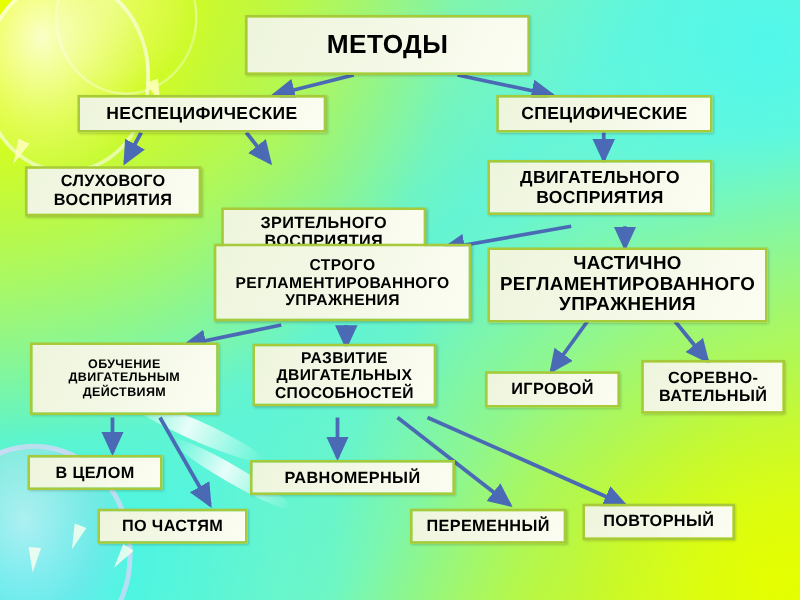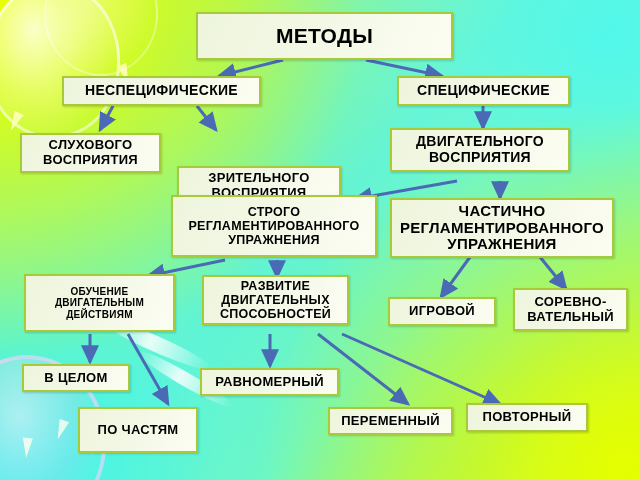--- a/index.html
+++ b/index.html
@@ -137,21 +137,21 @@
 
       <path d="M90,334 L90,362"></path>
       <path d="M128,334 L168,404"></path>
 
       <path d="M270,334 L270,366"></path>
       <path d="M318,334 L408,404"></path>
       <path d="M342,334 L500,404"></path>
     </g>
   </svg>
 
-  <div class="node" style="left:196px; top:12px; width:257px; height:48px; font-size:21px;">
+  <div class="node" style="left:196px; top:12px; width:228px; height:48px; font-size:21px;">
     <span>
         <div>МЕТОДЫ</div>
       </span>
   </div>
 
   <div class="node" style="left:62px; top:76px; width:199px; height:30px; font-size:14px;">
     <span>
         <div>НЕСПЕЦИФИЧЕСКИЕ</div>
       </span>
   </div>
@@ -227,27 +227,27 @@
       </span>
   </div>
 
   <div class="node" style="left:513px; top:288px; width:115px; height:43px; font-size:13px;">
     <span>
         <div>СОРЕВНО-</div>
         <div>ВАТЕЛЬНЫЙ</div>
       </span>
   </div>
 
-  <div class="node" style="left:200px; top:368px; width:139px; height:28px; font-size:13px;">
+  <div class="node" style="left:200px; top:368px; width:164px; height:28px; font-size:13px;">
     <span>
         <div>РАВНОМЕРНЫЙ</div>
       </span>
   </div>
 
-  <div class="node" style="left:78px; top:407px; width:120px; height:46px; font-size:13px;">
+  <div class="node" style="left:78px; top:407px; width:120px; height:28px; font-size:13px;">
     <span>
         <div>ПО ЧАСТЯМ</div>
       </span>
   </div>
 
   <div class="node" style="left:328px; top:407px; width:125px; height:28px; font-size:13px;">
     <span>
         <div>ПЕРЕМЕННЫЙ</div>
       </span>
   </div>

